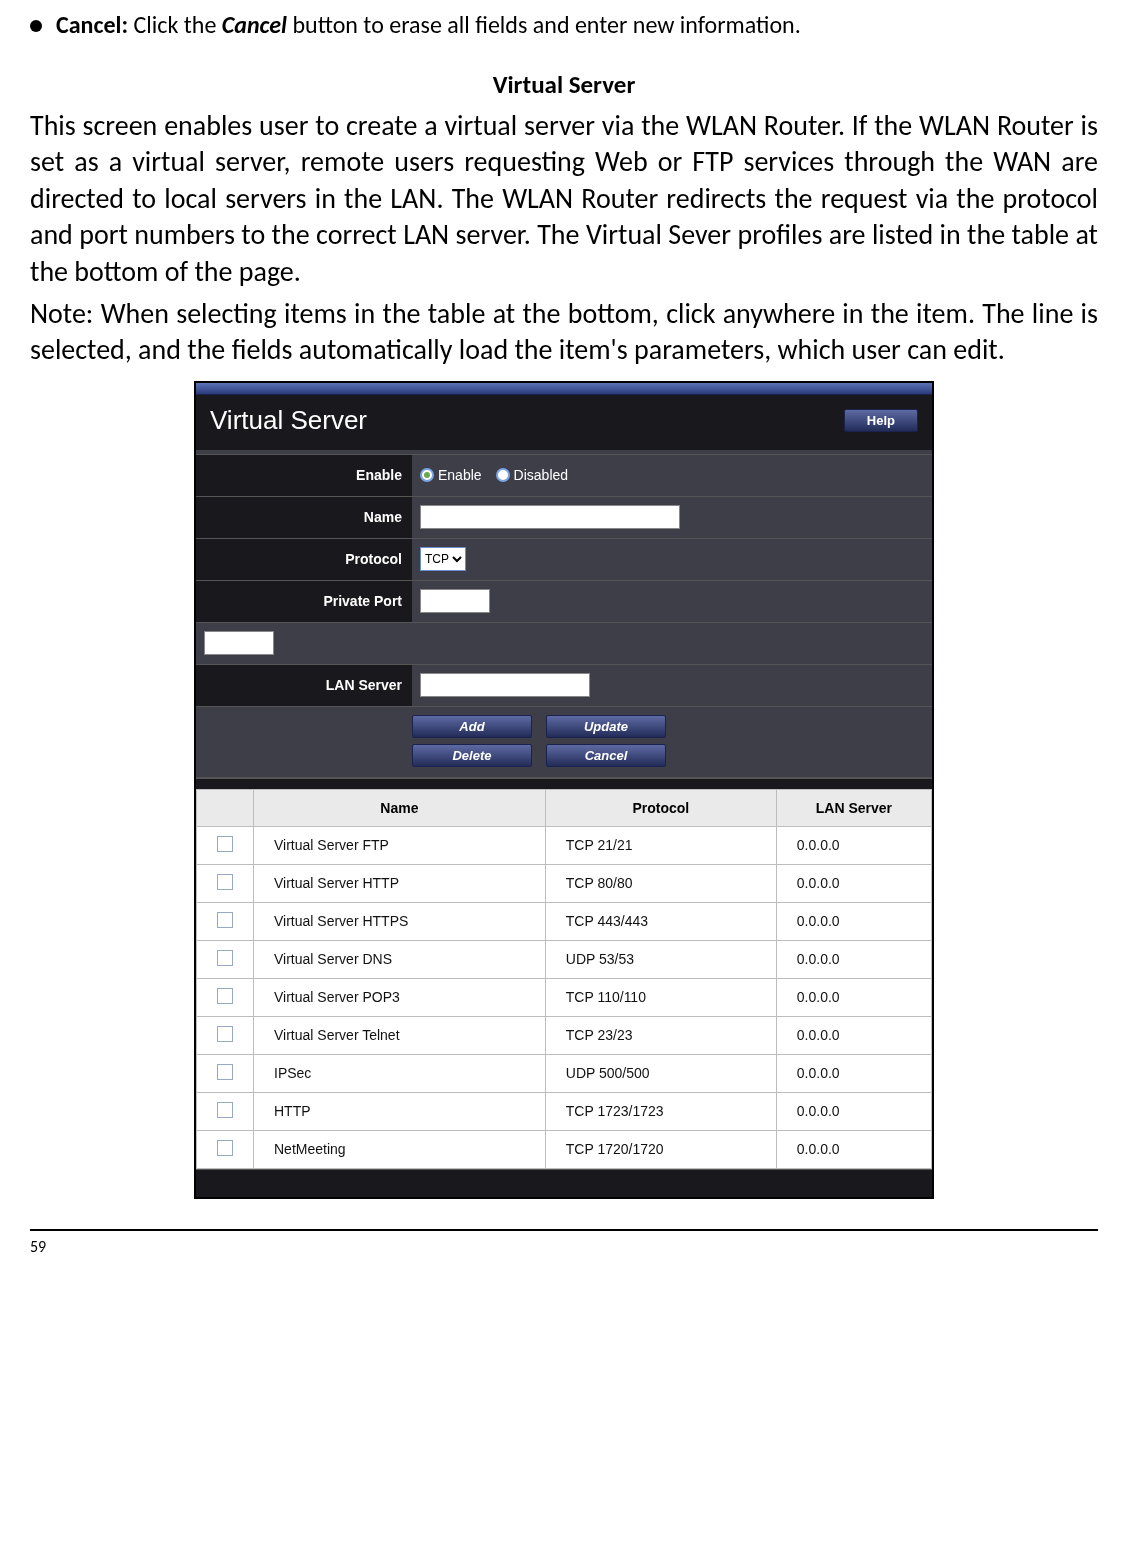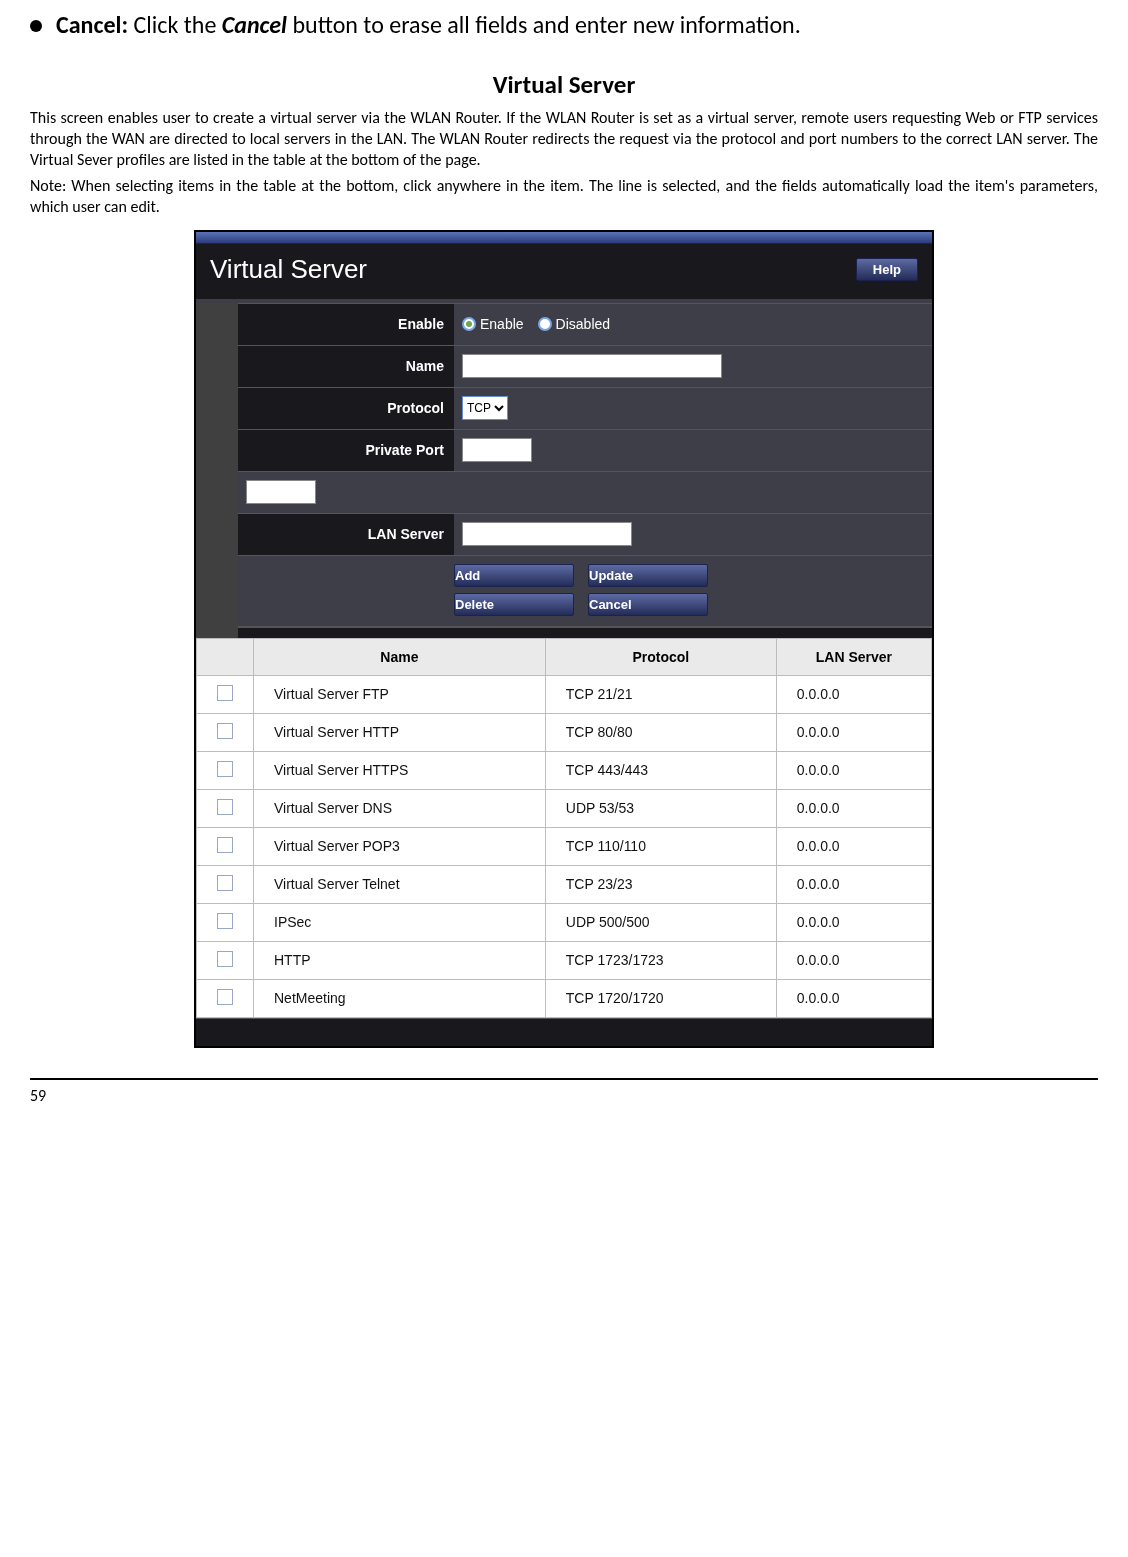--- a/index.html
+++ b/index.html
@@ -29,21 +29,21 @@
   .bullet-text { flex: 1; }
   .bold { font-weight: bold; }
   .italic-bold { font-style: italic; font-weight: bold; }
   .section-title {
     font-size: 25px;
     font-weight: bold;
     text-align: center;
     margin-bottom: 8px;
   }
   .paragraph {
-    font-size: 16px;
+    font-size: 28px;
     text-align: justify;
     line-height: 1.3;
     margin-bottom: 6px;
   }
   .screenshot-wrap {
     display: flex;
     justify-content: center;
     margin-top: 12px;
     margin-bottom: 30px;
   }
@@ -70,28 +70,27 @@
   .ss-header-title {
     font-size: 26px;
     font-weight: normal;
     font-family: Arial, sans-serif;
   }
   .help-btn {
     background: linear-gradient(to bottom, #5d6aa3, #232c58);
     color: #fff;
     font-size: 13px;
     font-weight: bold;
-    padding: 3px 16px;
+    padding: 3px 22px;
     border: 1px solid #1a2350;
     border-radius: 2px;
     cursor: pointer;
   }
   .form-area {
-    background: #404040;
-    padding-left: 42px;
+    background: #15803d;
   }
   .form-row {
     display: flex;
     border-top: 1px solid #555;
     min-height: 42px;
   }
   .form-label {
     width: 216px;
     background: #18181d;
     color: #fff;
@@ -154,21 +153,23 @@
     border-top: 1px solid #555;
   }
   .action-btn {
     background: linear-gradient(to bottom, #5d6aa3, #232c58);
     color: #fff;
     font-size: 13px;
     font-weight: bold;
     padding: 3px 0;
     border: 1px solid #1a2350;
     border-radius: 2px;
+    text-align: center;
     cursor: pointer;
+    font-style: italic;
   }
   .table-gap {
     background: #18181d;
     height: 12px;
     border-top: 2px solid #555;
   }
   .data-table {
     width: 100%;
     border-collapse: collapse;
     font-size: 14px;

